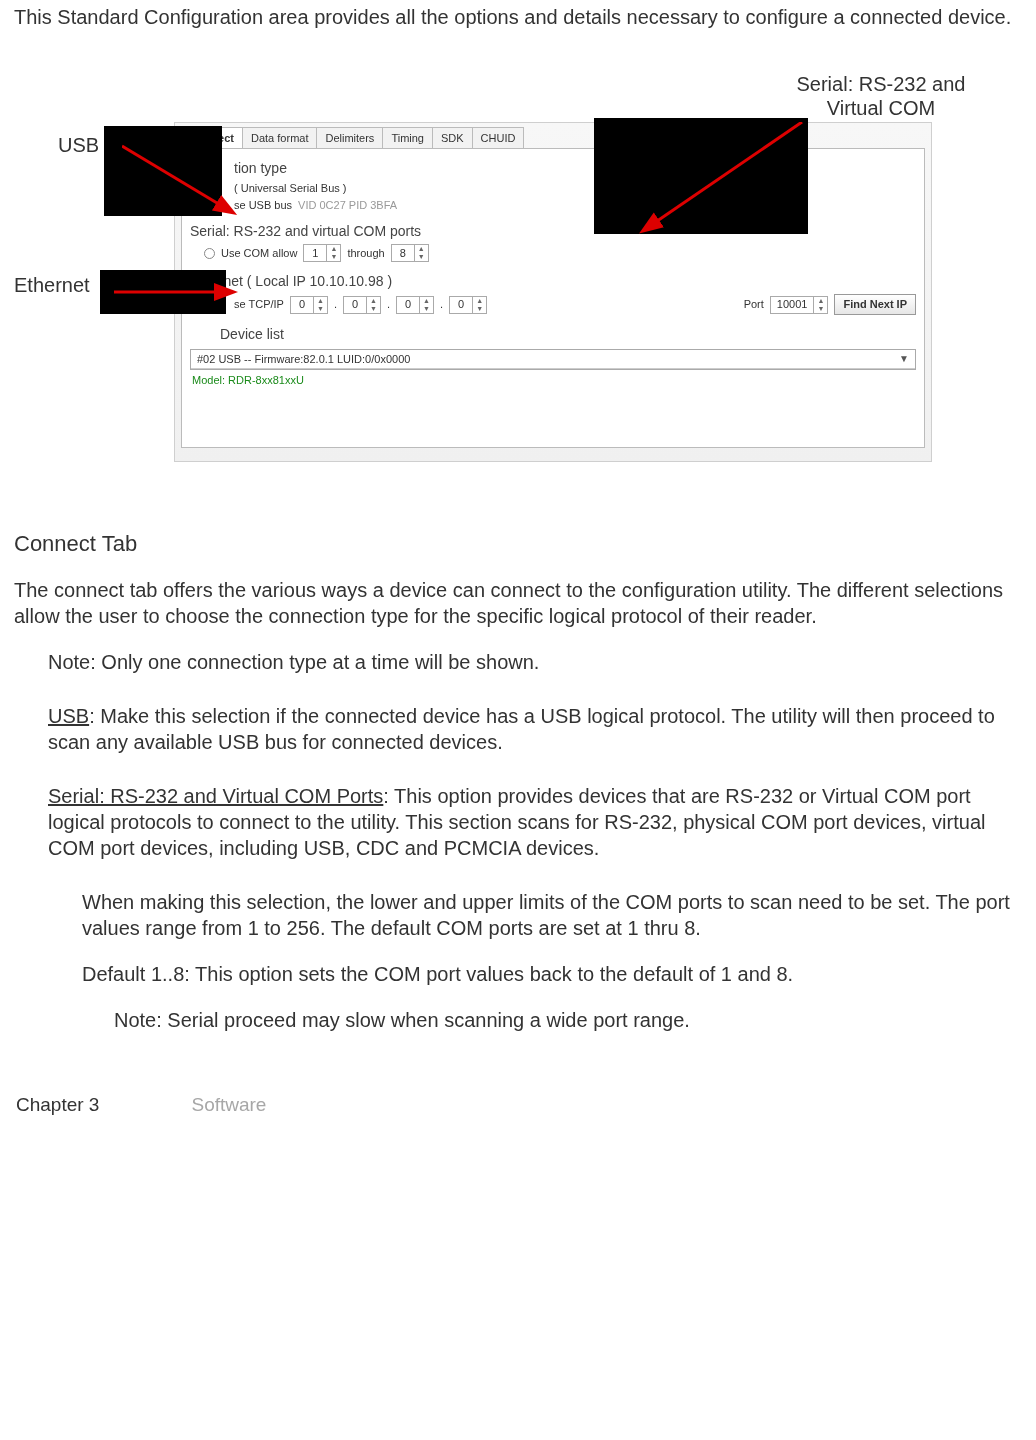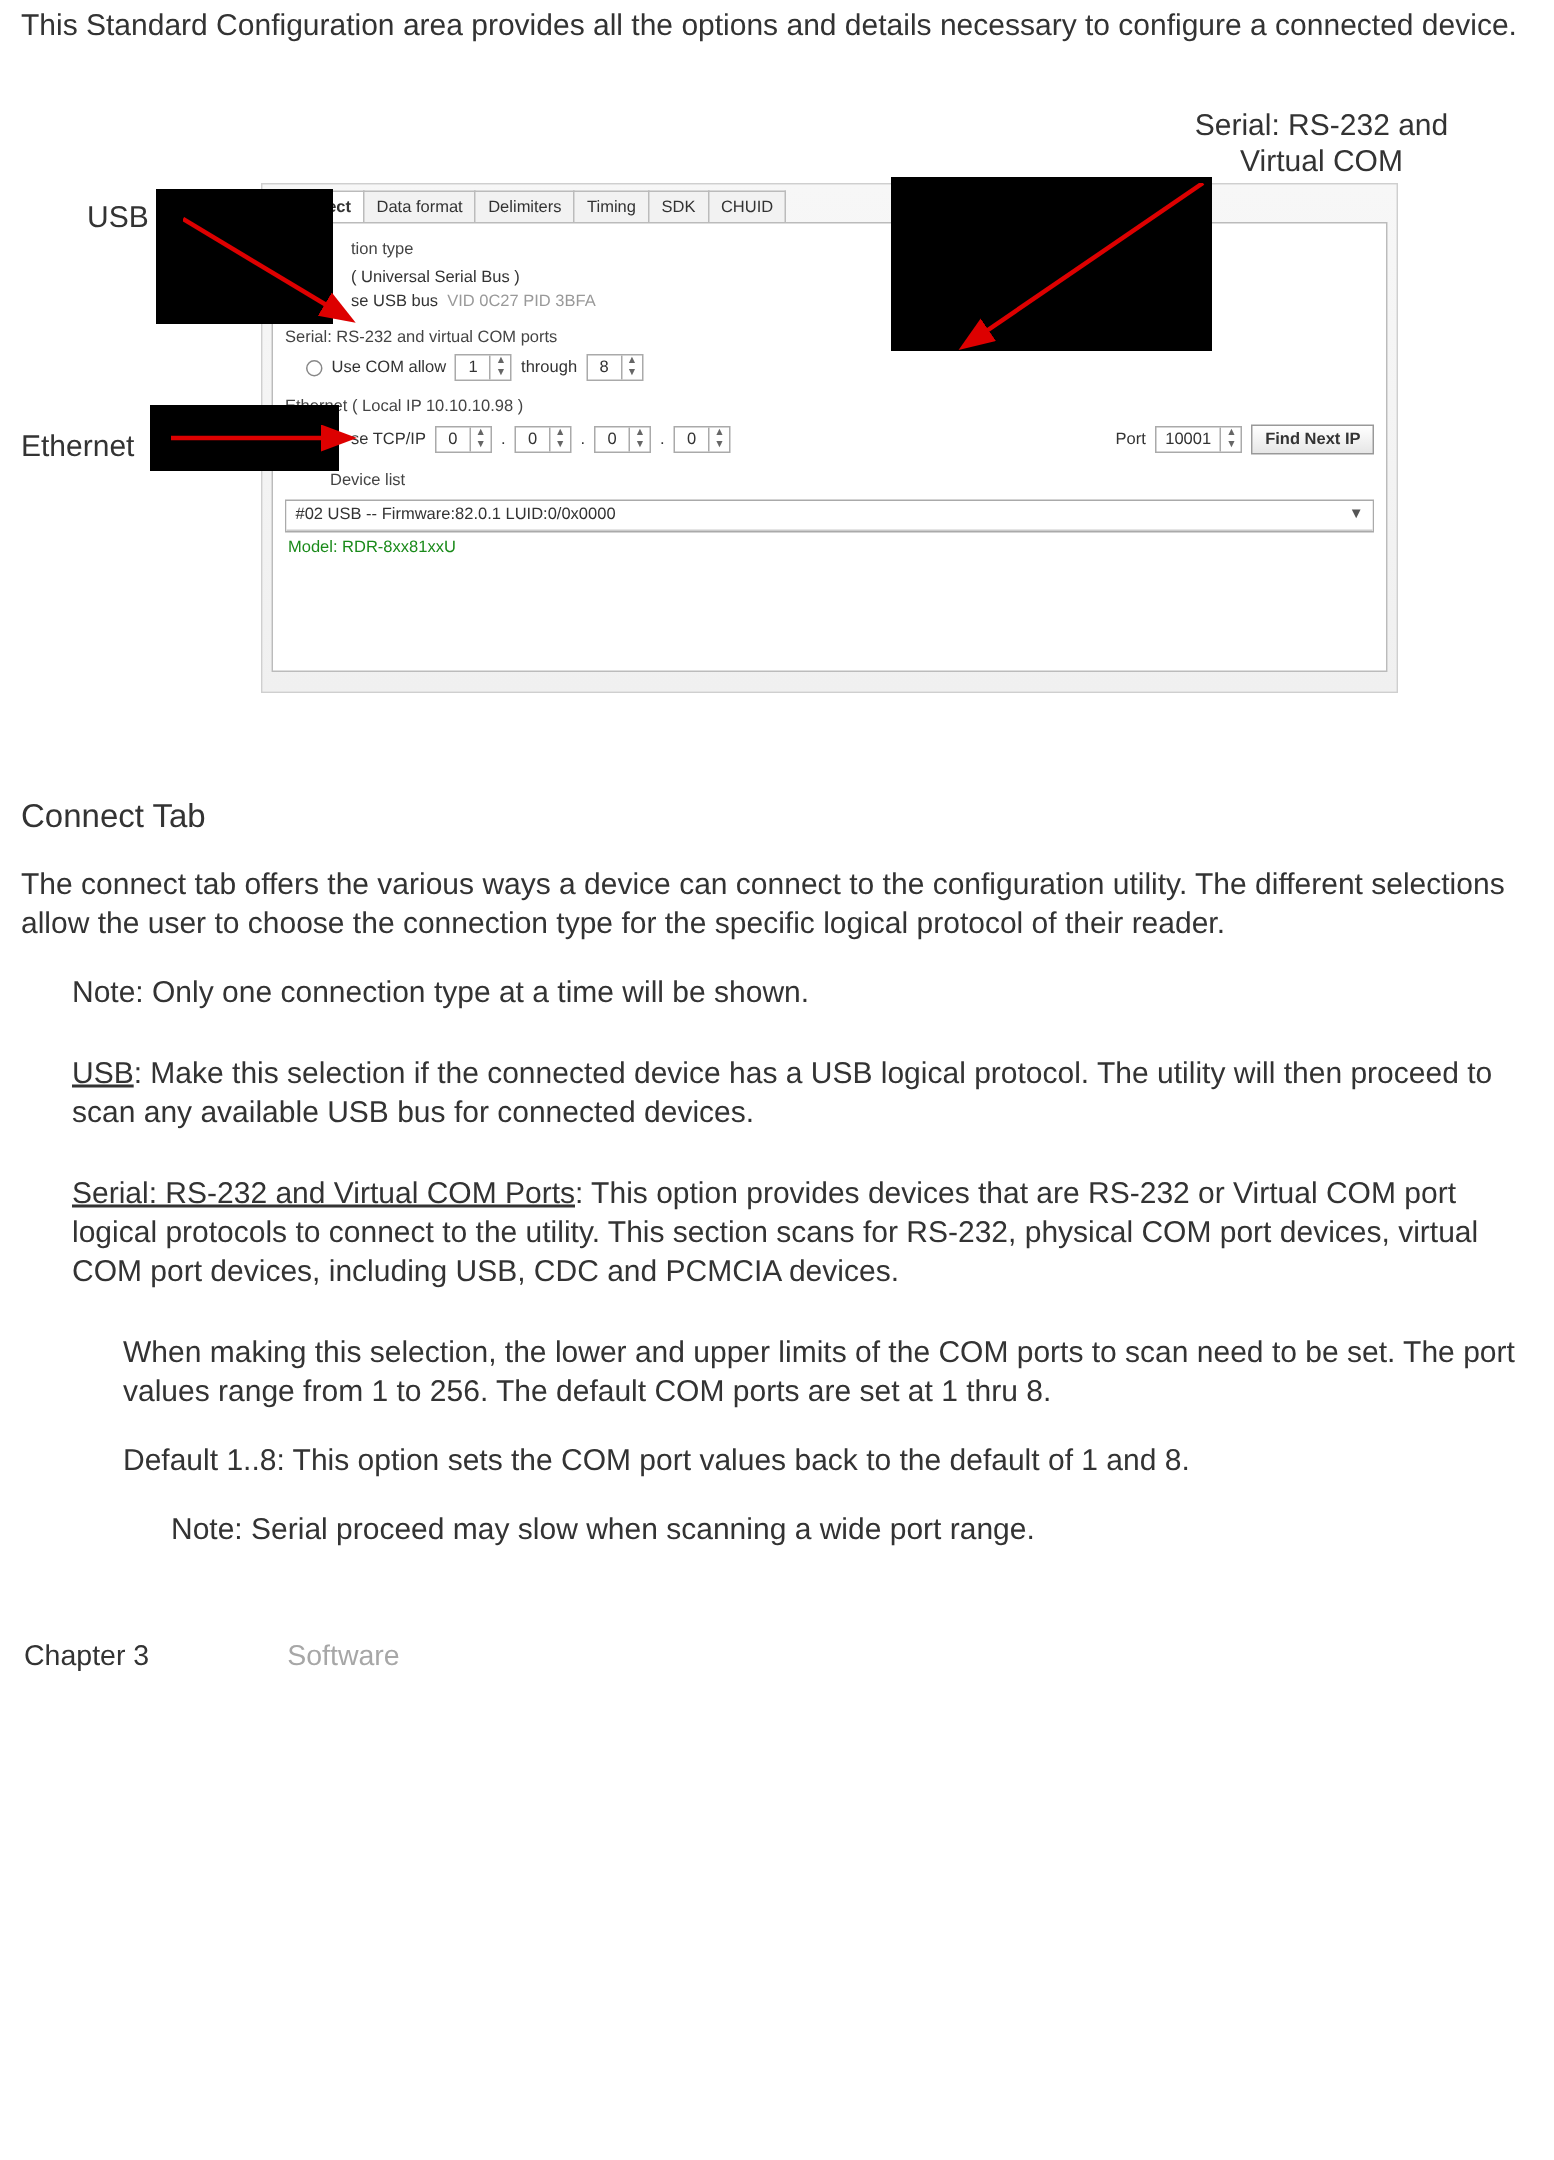--- a/index.html
+++ b/index.html
@@ -15,21 +15,21 @@
   .intro { margin-top: 4px; margin-bottom: 50px; }
   .figure-wrap { position: relative; height: 390px; margin-bottom: 60px; }
   .callout {
     position: absolute;
     font-size: 20px;
     color: #333;
     text-align: center;
   }
   .callout.usb { left: 44px; top: 52px; }
   .callout.serial { right: 56px; top: -8px; width: 170px; line-height:1.2; }
-  .callout.ethernet { left: 0px; top: 205px; text-align: center; }
+  .callout.ethernet { left: 0px; top: 192px; text-align: center; }
 
   
   .panel {
     position: absolute;
     left: 160px; top: 42px;
     width: 758px; height: 340px;
     background: linear-gradient(#f7f7f7,#f0f0f0);
     border: 1px solid #cfcfcf;
     font-family: Tahoma, Arial, sans-serif;
     font-size: 11px;
@@ -46,21 +46,21 @@
   }
   .tab.active { background:#fff; font-weight:bold;}
   .pane {
     margin: 0 6px 6px 6px;
     height: 300px;
     background:#fff;
     border:1px solid #bbb;
     padding: 6px 8px;
     position:relative;
   }
-  .grouptitle { font-size:11px; color:#444; margin-top:4px;}
+  .grouptitle { font-size:14px; color:#444; margin-top:4px;}
   .row { display:flex; align-items:center; gap:6px; margin:4px 0 10px 14px; font-size:11px;}
   .radio { width:11px; height:11px; border:1px solid #888; border-radius:50%; background:#fff;}
   .spin {
     display:inline-flex; align-items:center;
     border:1px solid #aaa; height:18px; background:#fff;
   }
   .spin .val { padding: 0 6px; min-width:22px; text-align:center;}
   .spin .arrows { width:14px; height:100%; border-left:1px solid #aaa; display:flex; flex-direction:column;}
   .spin .arrows div{ flex:1; font-size:7px; line-height:7px; text-align:center; color:#666;}
   .faded { color:#999;}

